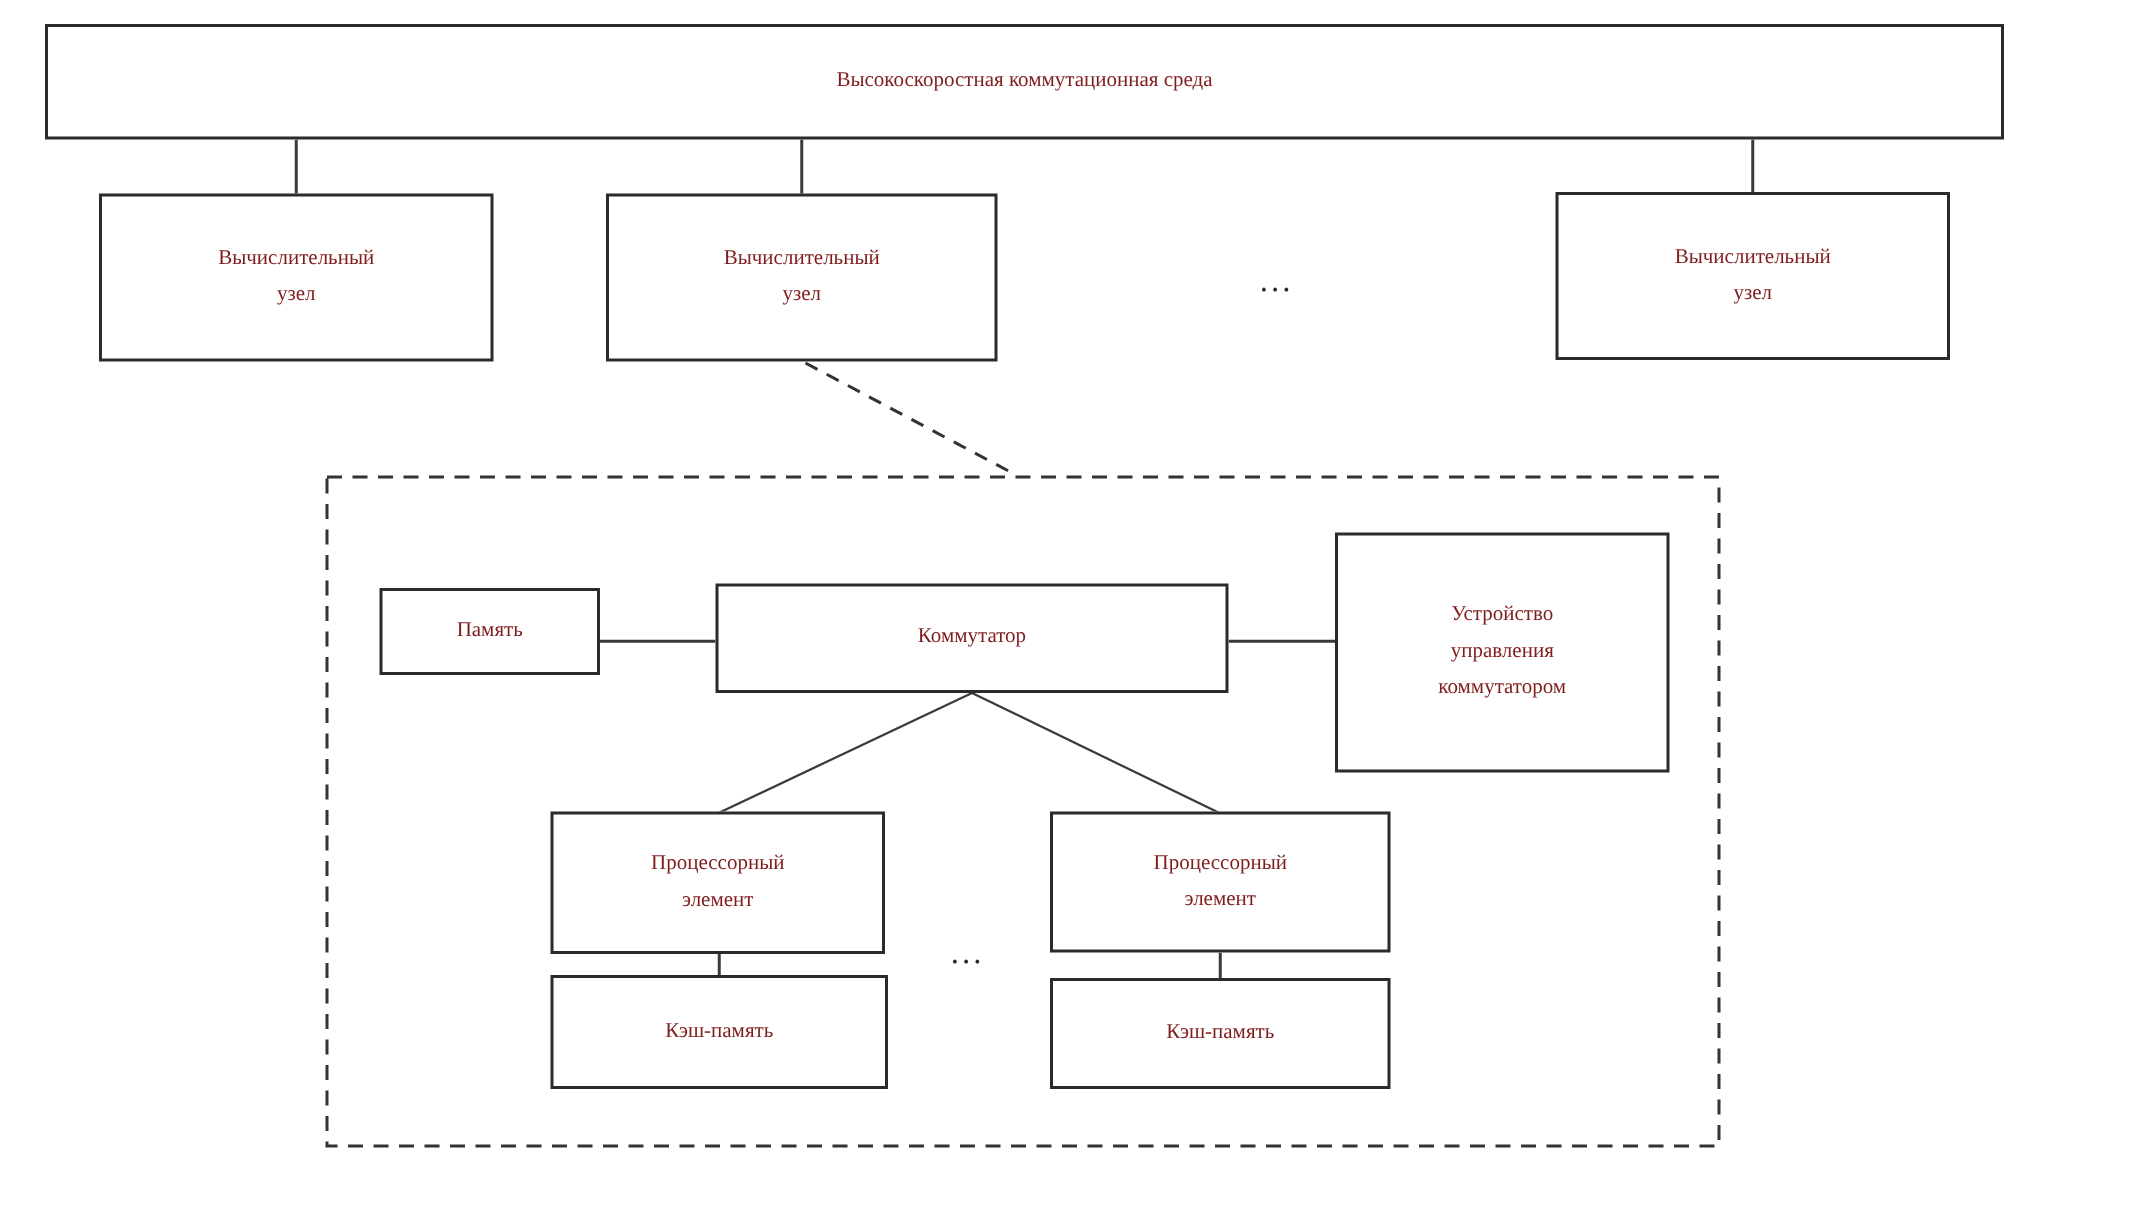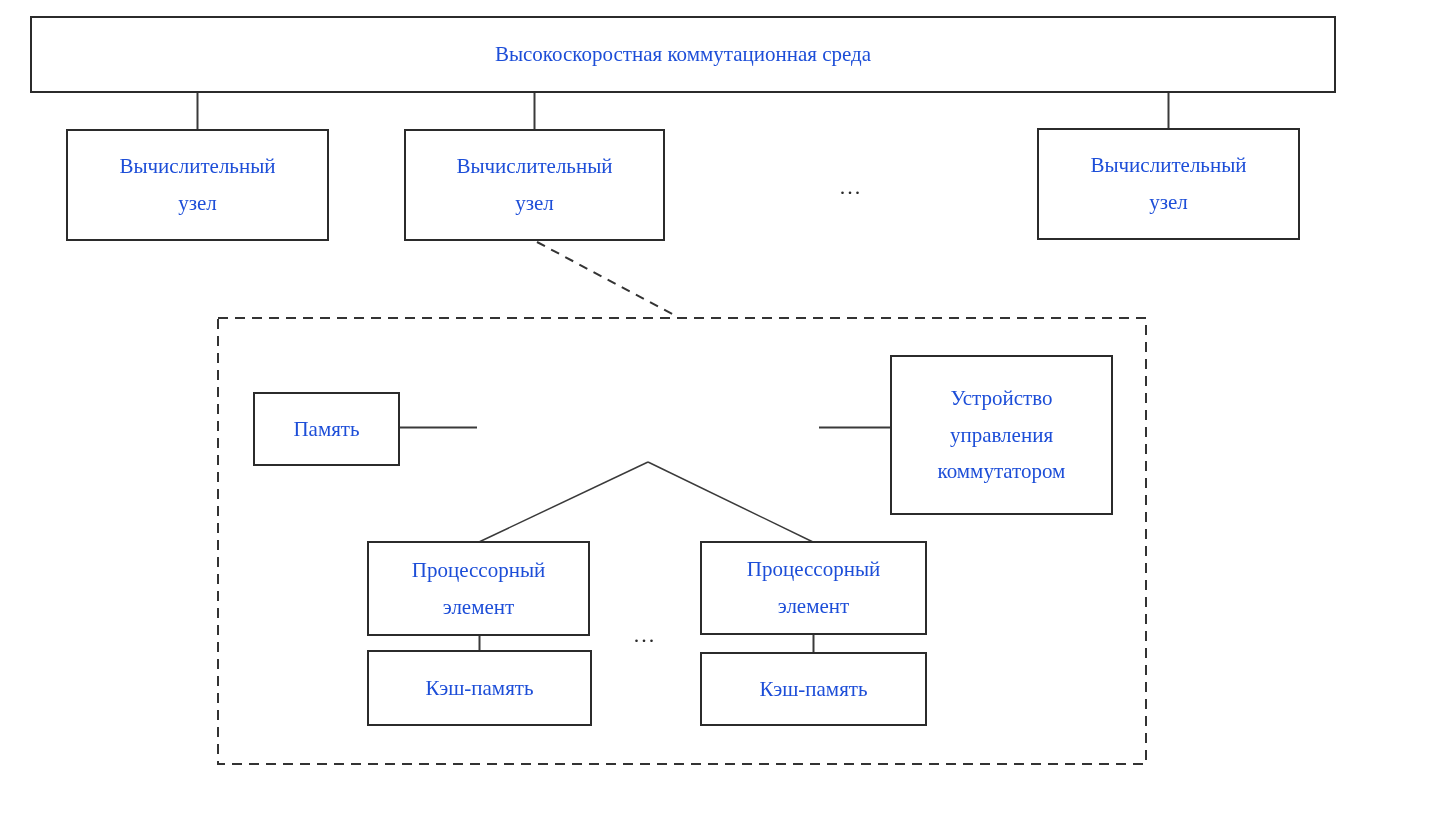--- a/index.html
+++ b/index.html
@@ -27,24 +27,24 @@
     position: absolute;
     box-sizing: border-box;
     background: #ffffff;
     border: 2px solid #2b2b2b;
     display: flex;
     align-items: center;
     justify-content: center;
     text-align: center;
   }
   .dbox .lbl {
-    font-size: 21px;
+    font-size: 14px;
     line-height: 1.75;
     white-space: pre-line;
-    color: #1d4ed8;
+    color: #7f1d1d;
   }
   .ellipsis {
     position: absolute;
     font-size: 22px;
     line-height: 22px;
     letter-spacing: 2px;
     color: #2b2b2b;
     text-align: center;
   }
 </style>
@@ -84,22 +84,25 @@
   <div class="dbox" style="left:404px; top:129px; width:261px; height:112px;">
     <span class="lbl">Вычислительный
 узел</span>
   </div>
   <span class="ellipsis" style="left:831px; top:176px; width:40px;">...</span>
   <div class="dbox" style="left:1037px; top:128px; width:263px; height:112px;">
     <span class="lbl">Вычислительный
 узел</span>
   </div>
 
-  <div class="dbox" style="left:253px; top:392px; width:147px; height:74px;">
+  <div class="dbox" style="left:253px; top:392px; width:147px; height:58px;">
     <span class="lbl">Память</span>
+  </div>
+  <div class="dbox" style="left:477px; top:389px; width:342px; height:73px;">
+    <span class="lbl">Коммутатор</span>
   </div>
   <div class="dbox" style="left:890px; top:355px; width:223px; height:160px;">
     <span class="lbl">Устройство
 управления
 коммутатором</span>
   </div>
 
   <div class="dbox" style="left:367px; top:541px; width:223px; height:95px;">
     <span class="lbl">Процессорный
 элемент</span>

